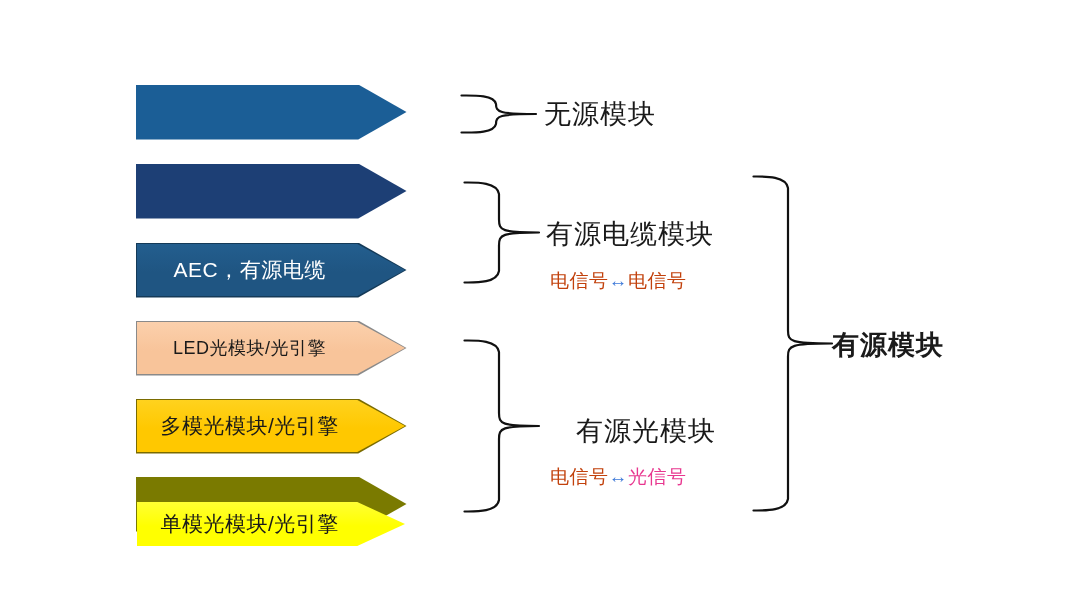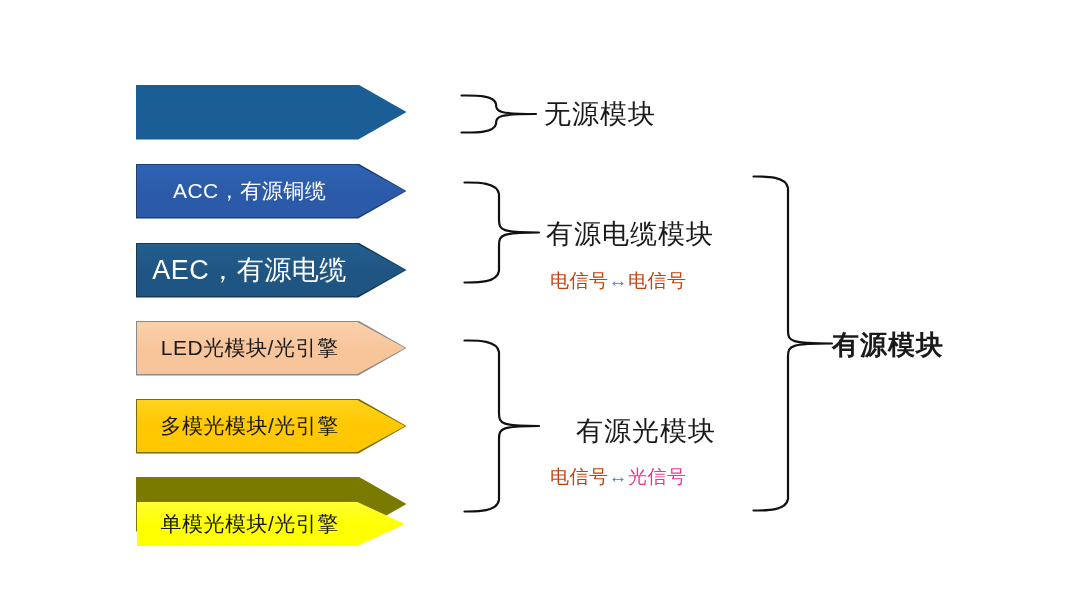--- a/index.html
+++ b/index.html
@@ -68,30 +68,27 @@
   .sub .seg-elec { color: #c2410c; }
   .sub .seg-arrow { color: #3c78d8; }
   .sub .seg-opt  { color: #e8368f; }
 </style>
 </head>
 <body>
 
 <div id="canvas">
     <div class="arrow-outline" style="left: 135.5px; top: 84.5px; width: 271px; height: 55px; background: rgb(27, 94, 150);"></div>
     <div class="arrow-outline" style="left: 135.5px; top: 163.5px; width: 271px; height: 55px; background: rgb(29, 63, 117);"></div>
-    <div class="arrow" style="left: 137px; top: 165px; width: 268px; height: 52px; background: linear-gradient(rgb(47, 99, 180) 0%, rgb(43, 91, 168) 55%, rgb(43, 91, 168) 100%);">
-      <span class="arrow-label" style="color: rgb(255, 255, 255); font-size: 21px;">ACC，有源铜缆</span>
-    </div>
     <div class="arrow-outline" style="left: 135.5px; top: 242.5px; width: 271px; height: 55px; background: rgb(20, 58, 88);"></div>
     <div class="arrow" style="left: 137px; top: 244px; width: 268px; height: 52px; background: linear-gradient(rgb(35, 94, 142) 0%, rgb(31, 85, 130) 55%, rgb(31, 85, 130) 100%);">
-      <span class="arrow-label" style="color: rgb(255, 255, 255); font-size: 27px;">AEC，有源电缆</span>
+      <span class="arrow-label" style="color: rgb(255, 255, 255); font-size: 21px;">AEC，有源电缆</span>
     </div>
     <div class="arrow-outline" style="left: 135.5px; top: 320.5px; width: 271px; height: 55px; background: rgb(138, 138, 138);"></div>
     <div class="arrow" style="left: 137px; top: 322px; width: 268px; height: 52px; background: linear-gradient(rgb(251, 208, 172) 0%, rgb(248, 196, 154) 55%, rgb(248, 196, 154) 100%);">
-      <span class="arrow-label" style="color: rgb(26, 26, 26); font-size: 21px;">LED光模块/光引擎</span>
+      <span class="arrow-label" style="color: rgb(26, 26, 26); font-size: 18px;">LED光模块/光引擎</span>
     </div>
     <div class="arrow-outline" style="left: 135.5px; top: 398.5px; width: 271px; height: 55px; background: rgb(122, 107, 0);"></div>
     <div class="arrow" style="left: 137px; top: 400px; width: 268px; height: 52px; background: linear-gradient(rgb(255, 210, 30) 0%, rgb(255, 200, 0) 55%, rgb(255, 200, 0) 100%);">
       <span class="arrow-label" style="color: rgb(26, 26, 26); font-size: 21px;">多模光模块/光引擎</span>
     </div>
     <div class="arrow-outline" style="left: 135.5px; top: 476.5px; width: 271px; height: 55px; background: rgb(122, 122, 0);"></div>
     <div class="arrow" style="left: 137px; top: 478px; width: 268px; height: 44px; background: linear-gradient(rgb(255, 255, 51) 0%, rgb(255, 255, 0) 55%, rgb(255, 255, 0) 100%); margin-top: 24px;">
       <span class="arrow-label" style="color: rgb(26, 26, 26); font-size: 21px;">单模光模块/光引擎</span>
     </div>
     <div class="bracket" style="left: 460px; top: 94px; width: 80px; height: 44px;">

